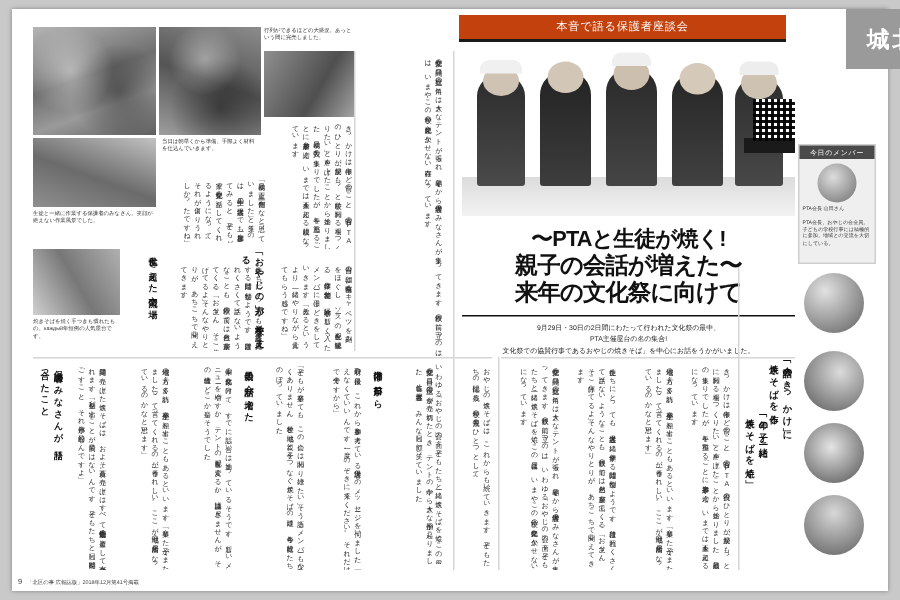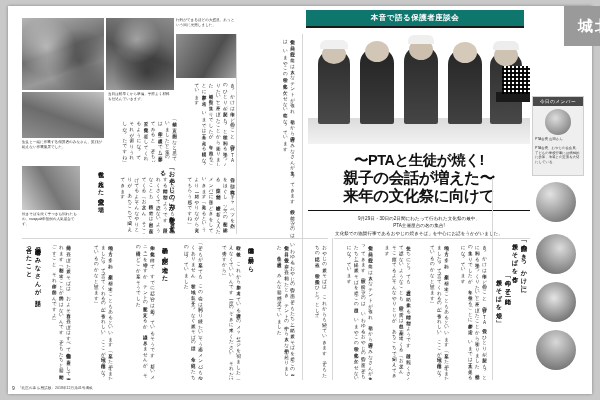--- a/index.html
+++ b/index.html
@@ -1,21 +1,21 @@
 <!DOCTYPE html>
 <html><head>
 <meta charset="utf-8">
 <style>
   html,body{margin:0;padding:0;background:#c9c9c9;}
   body{width:600px;height:400px;overflow:hidden;font-family:"Liberation Sans",sans-serif;}
   .page{position:absolute;left:8px;top:6px;width:584px;height:388px;background:#fff;box-shadow:0 0 3px rgba(0,0,0,.35);}
   .page-inner{position:absolute;inset:0;}
   
-  .banner{position:absolute;left:298px;top:4px;width:218px;height:16px;background:#0f766e;color:#fff;
-    font-size:7.5px;letter-spacing:.5px;display:flex;align-items:center;justify-content:center;font-weight:bold;}
+  .banner{position:absolute;left:298px;top:4px;width:218px;height:16px;background:#c2410c;color:#fff;
+    font-size:7.5px;letter-spacing:.5px;display:flex;align-items:center;justify-content:center;}
   .banner-tab{position:absolute;left:516px;top:0px;width:62px;height:40px;background:#9a9a9a;color:#fff;
     display:flex;align-items:center;justify-content:center;font-size:15px;font-weight:bold;letter-spacing:2px;margin-left:40px;}
   
   .vrule{position:absolute;background:#d6d6d6;width:1px;}
   
   .photo{position:absolute;background:#8e8e8e;overflow:hidden;}
   .cap{position:absolute;font-size:3.6px;line-height:1.35;color:#333;writing-mode:horizontal-tb;}
   
   .vcol{position:absolute;writing-mode:vertical-rl;text-orientation:upright;font-size:4.6px;
     line-height:1.55;color:#2a2a2a;letter-spacing:.3px;overflow:hidden;white-space:pre-wrap;}

